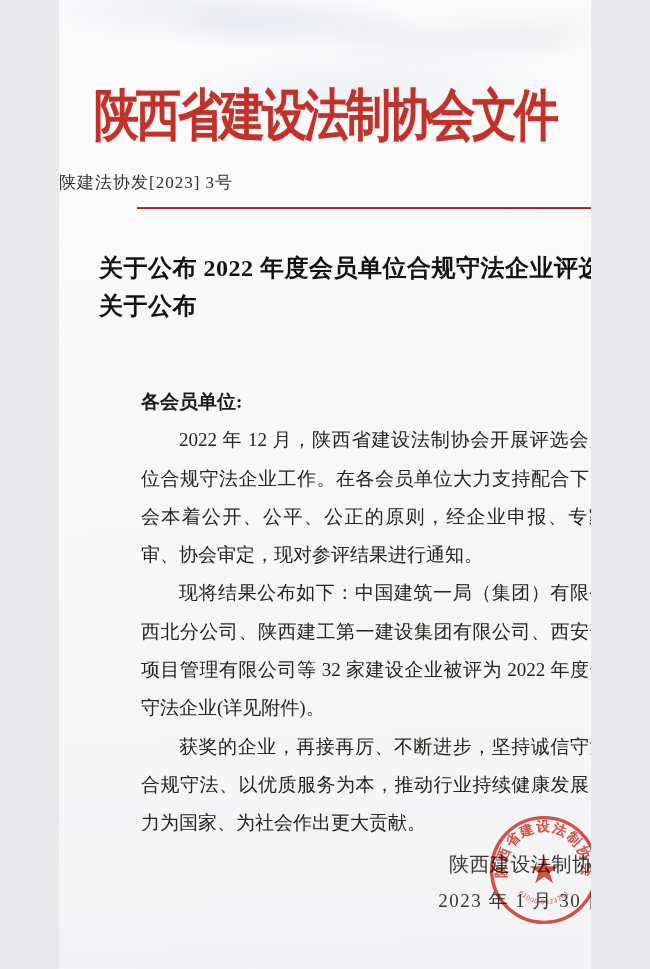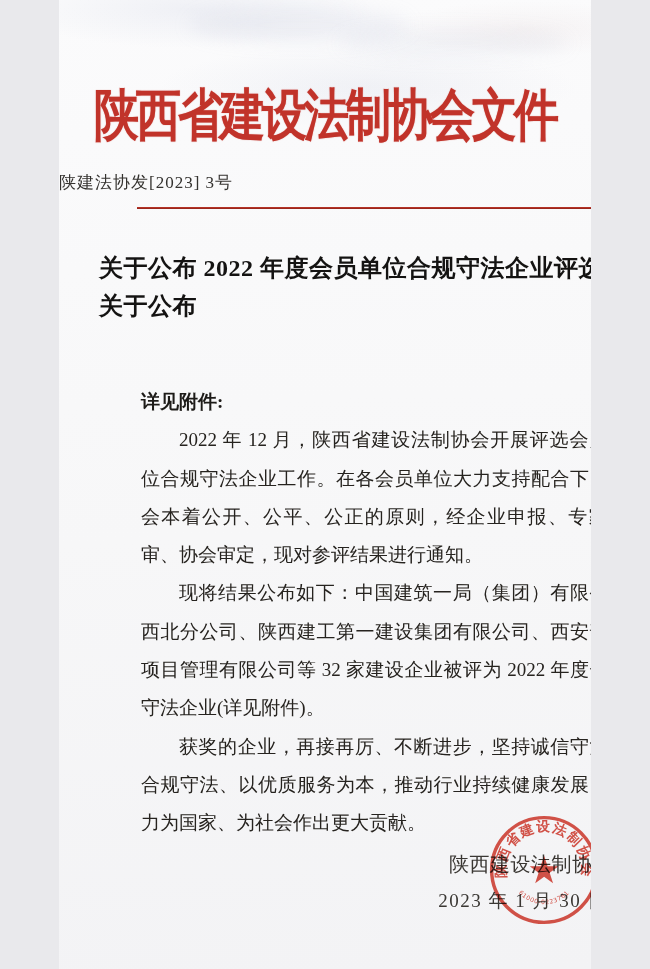--- a/index.html
+++ b/index.html
@@ -84,21 +84,21 @@
   <div class="doc-number">陕建法协发[2023] 3号</div>
 
   <div class="red-rule"></div>
 
   <div class="doc-title">
     <div>关于公布 2022 年度会员单位合规守法企业评选</div>
     <div>关于公布</div>
   </div>
 
   <div class="body-text">
-    <div class="salutation">详见附件:</div>
+    <div class="salutation">各会员单位:</div>
     <p>2022 年 12 月，陕西省建设法制协会开展评选会员单位合规守法企业工作。在各会员单位大力支持配合下，协会本着公开、公平、公正的原则，经企业申报、专家评审、协会审定，现对参评结果进行通知。</p>
     <p>现将结果公布如下：中国建筑一局（集团）有限公司西北分公司、陕西建工第一建设集团有限公司、西安普迈项目管理有限公司等 32 家建设企业被评为 2022 年度合规守法企业(详见附件)。</p>
     <p>获奖的企业，再接再厉、不断进步，坚持诚信守法、合规守法、以优质服务为本，推动行业持续健康发展，努力为国家、为社会作出更大贡献。</p>
   </div>
 
   <div class="signature">陕西建设法制协会</div>
 
   <div class="issue-date">2023 年 1 月 30 日</div>
 
   <svg class="seal" viewBox="0 0 120 120" xmlns="http://www.w3.org/2000/svg">

